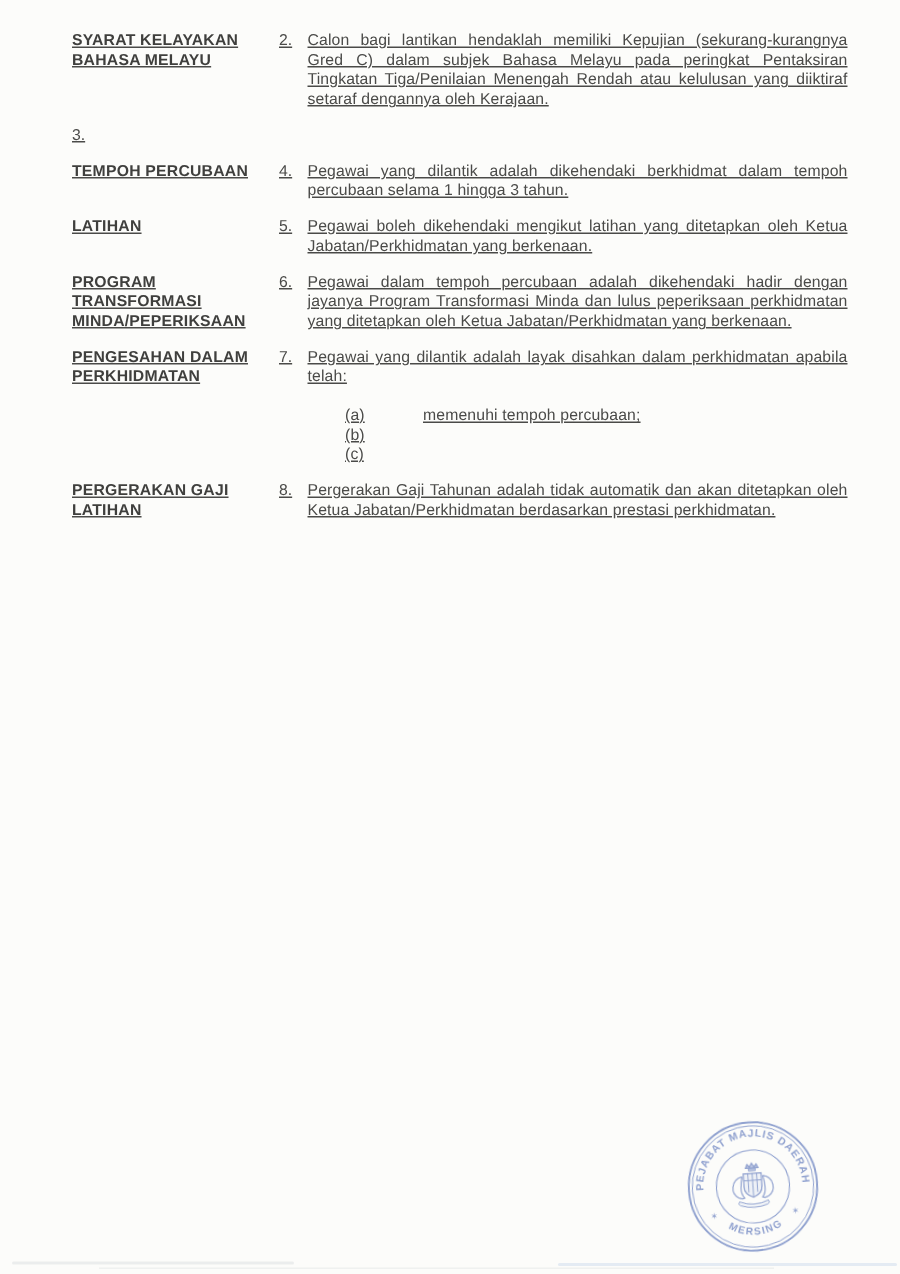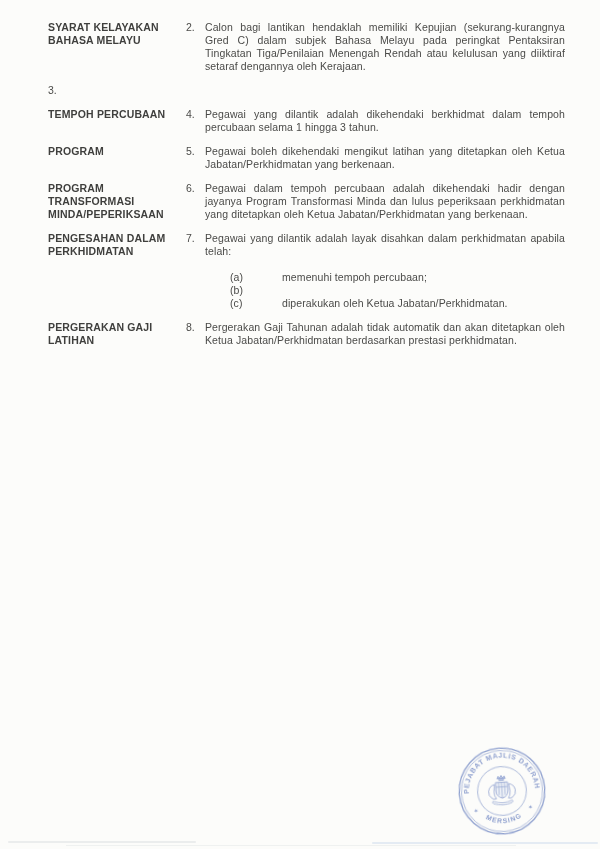--- a/index.html
+++ b/index.html
@@ -17,20 +17,21 @@
     background:var(--page-bg);
     font-family:"Liberation Sans","DejaVu Sans",sans-serif;
     color:var(--text);
     position:relative;
     overflow:hidden;
   }
   .content{
     position:absolute;
     left:48px;top:21px;
     width:517px;
+    text-decoration:underline;
   }
   .section{
     display:flex;
     align-items:flex-start;
     margin-bottom:11px;
   }
   .sec-heading{
     width:138px;
     flex:0 0 138px;
     font-weight:bold;
@@ -118,21 +119,21 @@
 
   <div class="section">
     <div class="sec-heading">TEMPOH PERCUBAAN</div>
     <div class="sec-num">4.</div>
     <div class="sec-body">
         <p>Pegawai yang dilantik adalah dikehendaki berkhidmat dalam tempoh percubaan selama 1 hingga 3 tahun.</p>
       </div>
   </div>
 
   <div class="section">
-    <div class="sec-heading">PROGRAM</div>
+    <div class="sec-heading">LATIHAN</div>
     <div class="sec-num">5.</div>
     <div class="sec-body">
         <p>Pegawai boleh dikehendaki mengikut latihan yang ditetapkan oleh Ketua Jabatan/Perkhidmatan yang berkenaan.</p>
       </div>
   </div>
 
   <div class="section">
     <div class="sec-heading">PROGRAM TRANSFORMASI MINDA/PEPERIKSAAN</div>
     <div class="sec-num">6.</div>
     <div class="sec-body">
@@ -148,21 +149,20 @@
       <div class="sublist">
         <div class="subitem">
           <div class="sub-label">(a)</div>
           <div class="sub-text">memenuhi tempoh percubaan;</div>
         </div>
         <div class="subitem">
           <div class="sub-label">(b)</div>
         </div>
         <div class="subitem">
           <div class="sub-label">(c)</div>
-          <div class="sub-text">diperakukan oleh Ketua Jabatan/Perkhidmatan.</div>
         </div>
       </div>
     </div>
   </div>
 
   <div class="section">
     <div class="sec-heading">PERGERAKAN GAJI LATIHAN</div>
     <div class="sec-num">8.</div>
     <div class="sec-body">
         <p>Pergerakan Gaji Tahunan adalah tidak automatik dan akan ditetapkan oleh Ketua Jabatan/Perkhidmatan berdasarkan prestasi perkhidmatan.</p>

